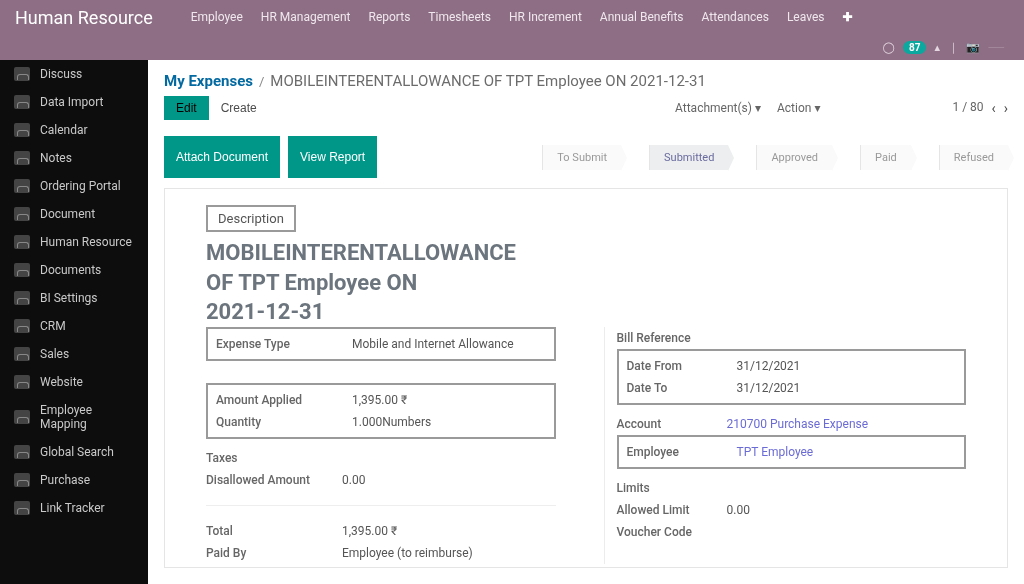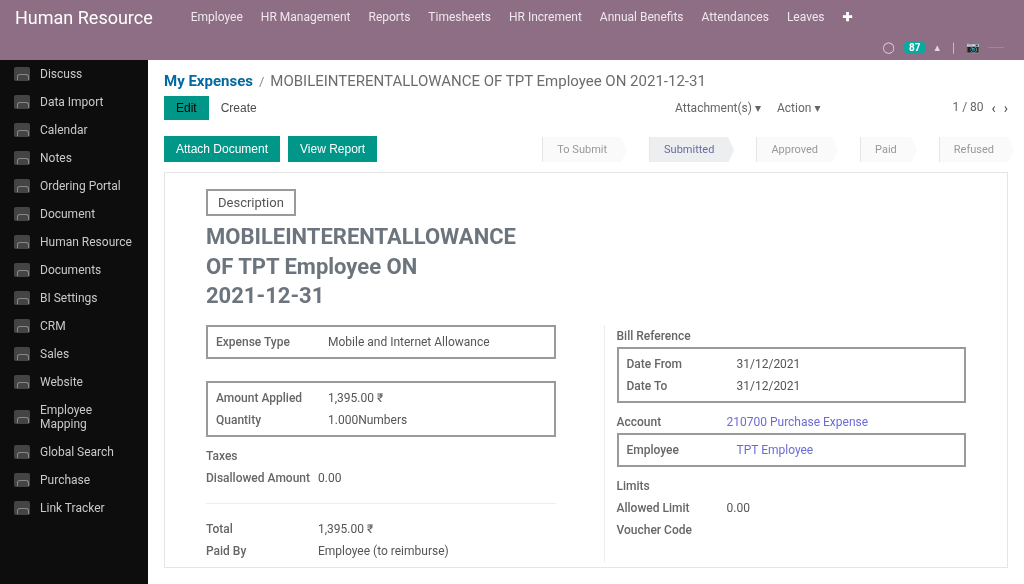--- a/index.html
+++ b/index.html
@@ -28,38 +28,38 @@
 
 .toolbar-row { padding: 0 16px 10px; display: flex; align-items: center; gap: 12px; }
 .btn-primary { background: #009688; color: #000000; border: none; padding: 5px 12px; font-size: 12px; cursor: pointer; }
 .btn-link { background: none; border: none; color: #4c4c4c; font-size: 12px; cursor: pointer; }
 .toolbar-mid { margin-left: auto; display: flex; gap: 16px; color: #666; font-size: 12px; }
 .dd { cursor: pointer; }
 .pager { margin-left: 120px; display: flex; gap: 8px; color: #666; font-size: 12px; }
 .pager-arrow { cursor: pointer; font-size: 14px; color: #4c4c4c; }
 
 .actions-row { padding: 6px 16px 10px; display: flex; align-items: center; gap: 8px; }
-.btn-teal { background: #009688; color: #fff; border: none; padding: 6px 12px; font-size: 12px; cursor: pointer; }
+.btn-teal { background: #009688; color: #fff; border: none; padding: 14px 12px; font-size: 12px; cursor: pointer; }
 .status-strip { margin-left: auto; display: flex; font-size: 11px; gap: 28px; }
 .status-step { padding: 6px 14px; background: #fafafa; border-left: 1px solid #e5e5e5; color: #999; position: relative; }
 .status-step.active { background: #eceef0; color: #6b6b9e; }
 .status-step::after { content: ''; position: absolute; right: -6px; top: 0; width: 0; height: 0; border-top: 13px solid transparent; border-bottom: 13px solid transparent; border-left: 6px solid #fafafa; z-index: 1; }
 .status-step.active::after { border-left-color: #eceef0; }
 
 .form-wrap { margin: 0 16px 16px; border: 1px solid #e5e5e5; background: #fff; padding: 16px; overflow: auto; flex: 1; }
 .form-inner { max-width: 760px; margin: 0 auto; }
 .desc-box { display: inline-block; border: 2px solid #9a9a9a; padding: 4px 10px; font-size: 13px; color: #555; margin-bottom: 6px; }
-.title-h { font-size: 22px; color: #6c757d; line-height: 1.35; margin-bottom: 14px; white-space: pre-line; }
+.title-h { font-size: 22px; color: #6c757d; line-height: 1.35; margin-bottom: 0; white-space: pre-line; }
 
 .cols { display: flex; gap: 60px; }
 .col { flex: 1; }
 .field-group { position: relative; margin-bottom: 8px; }
 .boxed { border: 2px solid #9a9a9a; padding: 4px 8px; }
 .field-row { display: flex; align-items: baseline; padding: 4px 0; }
-.field-label { width: 112px; color: #666; font-size: 12px; font-weight: 500; }
+.field-label { width: 136px; color: #666; font-size: 12px; font-weight: 500; }
 .field-value { flex: 1; color: #555; font-size: 12px; }
 .field-value.link { color: #6b6bd6; cursor: pointer; }
 .col-r .field-label { width: 110px; }
 .vline { border-left: 1px solid #ececec; padding-left: 12px; margin-left: -12px; }
 .spacer { height: 14px; }
 hr.div { border: none; border-top: 1px solid #eee; margin: 14px 0; }
 </style>
 </head>
 <body>
 

